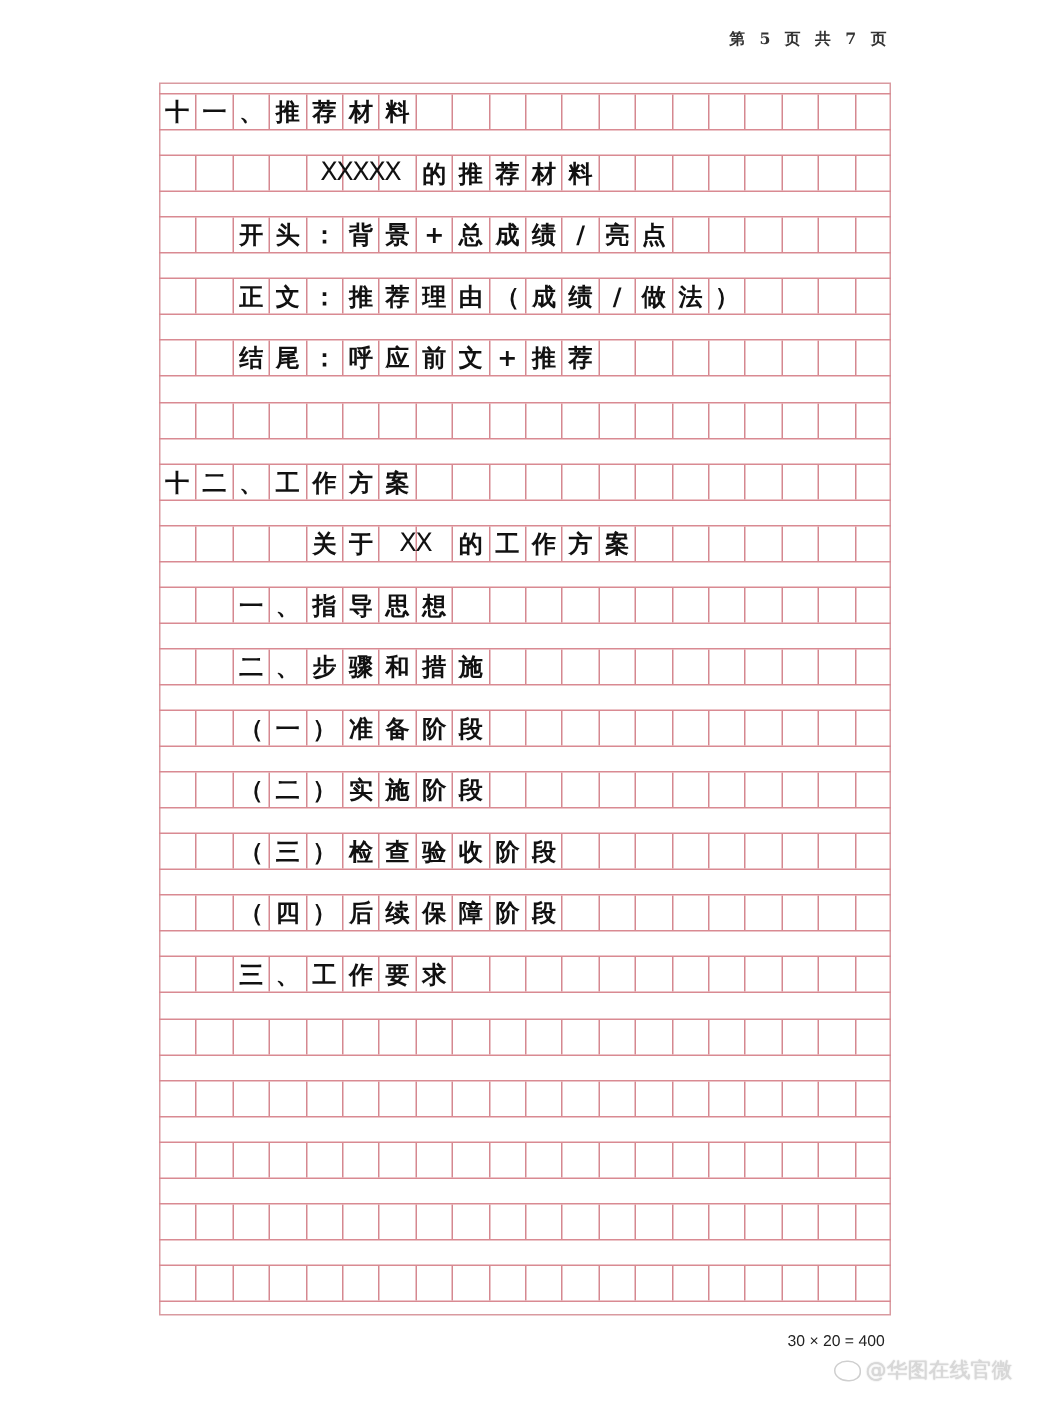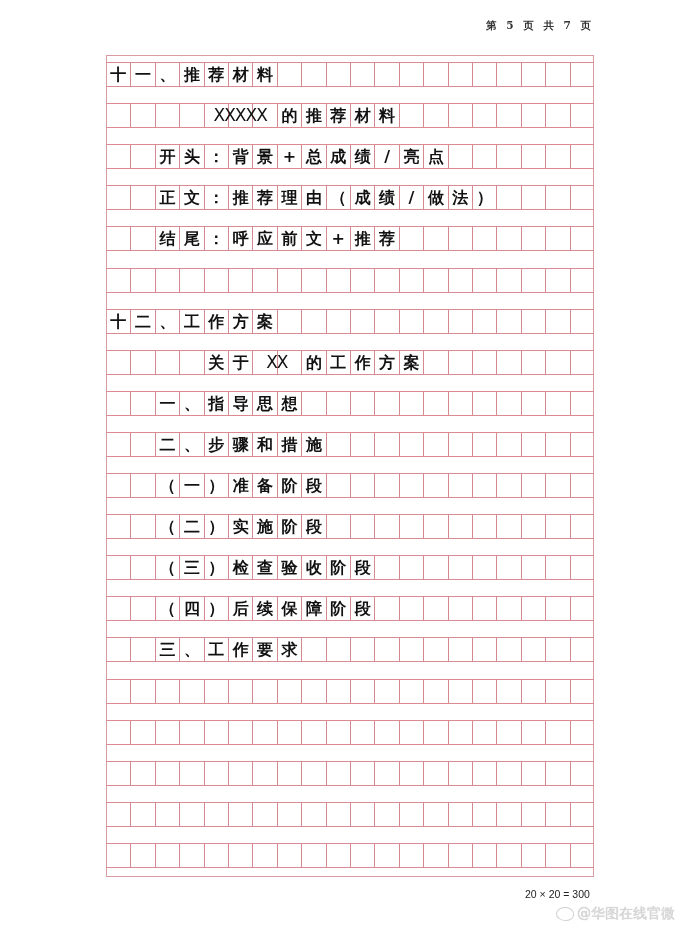--- a/index.html
+++ b/index.html
@@ -543,17 +543,17 @@
       <div class="cell" style="left: 317.2px;"></div>
       <div class="cell" style="left: 341.6px;"></div>
       <div class="cell" style="left: 366px;"></div>
       <div class="cell" style="left: 390.4px;"></div>
       <div class="cell" style="left: 414.8px;"></div>
       <div class="cell" style="left: 439.2px;"></div>
       <div class="cell" style="left: 463.6px;"></div>
     </div>
   </div>
 
-<div class="grid-footer">20 × 20 = 300</div>
+<div class="grid-footer">30 × 20 = 400</div>
 
 <div class="watermark">
   <span class="wm-logo"></span><span>@华图在线官微</span>
 </div>
 
 </body></html>

